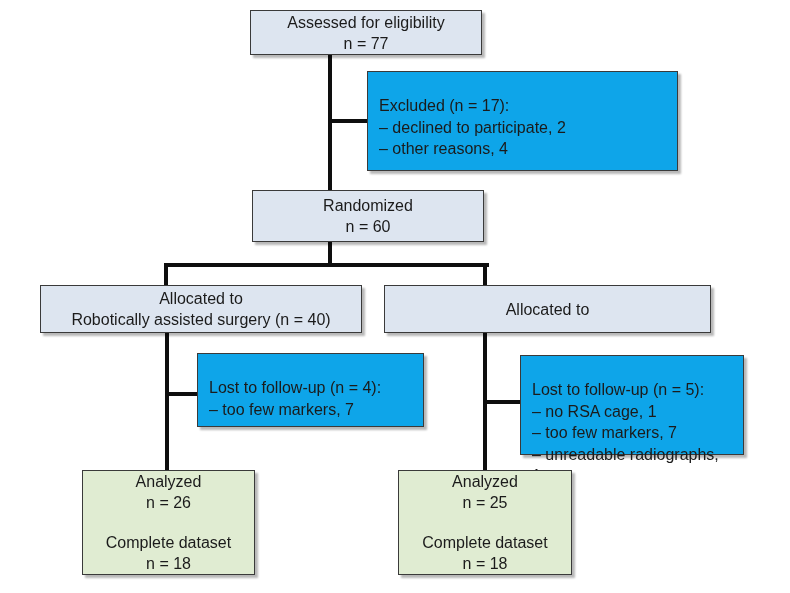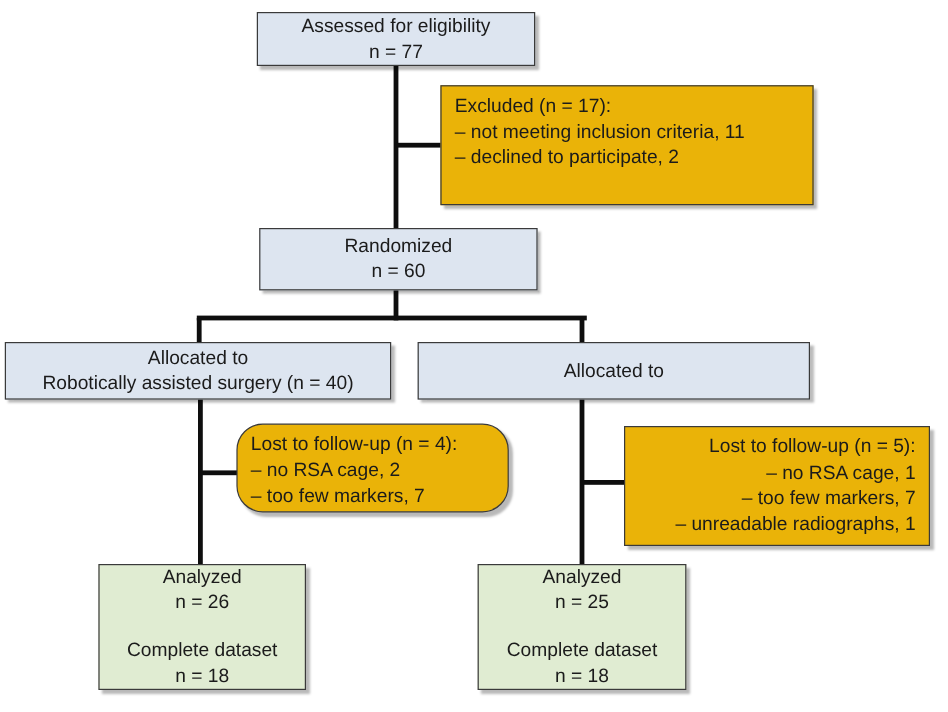--- a/index.html
+++ b/index.html
@@ -15,45 +15,45 @@
   .box {
     position:absolute;
     box-sizing:border-box;
     border:1.6px solid #3a3a3a;
     box-shadow:3px 3px 2px rgba(0,0,0,0.28);
   }
   .stage {
     background:#dde5f0;
     display:flex; flex-direction:column;
     justify-content:center; align-items:center;
-    text-align:center; line-height:21px;
+    text-align:center; line-height:21px;margin-left:36px;
   }
   .excl {
-    background:#eab308;
-    padding:6px 11px;
+    background:#0ea5e9;
+    padding:23px 11px;
     line-height:21.5px;
     text-align:left;
   }
   .result {
     background:#e0ecd2;
     display:flex; flex-direction:column;
     justify-content:center; align-items:center;
     text-align:left; line-height:21px;
   }
   .spacer { height:21px; }
   .line { position:absolute; background:#0e0e0e; }
 
   
   #bx-assessed       { left:214px; top:10px;  width:232px; height:45px; }
   #bx-excluded       { left:367px; top:71px;  width:311px; height:100px; }
   #bx-randomized     { left:216px; top:190px; width:232px; height:52px; }
   #bx-alloc-left     { left:4px;   top:285px; width:322px; height:48px; }
   #bx-alloc-right    { left:348px; top:285px; width:327px; height:48px; }
-  #bx-lost-left      { left:197px; top:353px; width:227px; height:74px;border-radius:22px; }
-  #bx-lost-right     { left:520px; top:355px; width:255px; height:100px;text-align:right; }
+  #bx-lost-left      { left:197px; top:353px; width:227px; height:74px; }
+  #bx-lost-right     { left:520px; top:355px; width:224px; height:100px; }
   #bx-analyzed-left  { left:82px;  top:470px; width:173px; height:105px; }
   #bx-analyzed-right { left:398px; top:470px; width:174px; height:105px; }
 
   
   #ln-v1     { left:328px; top:54px;  width:4px;   height:137px; }
   #ln-excl   { left:330px; top:119px; width:38px;  height:4px; }
   #ln-v2     { left:328px; top:241px; width:4px;   height:26px; }
   #ln-branch { left:164px; top:263px; width:325px; height:4px; }
   #ln-leg-l  { left:164px; top:265px; width:4px;   height:21px; }
   #ln-leg-r  { left:483px; top:265px; width:4px;   height:21px; }
@@ -78,41 +78,40 @@
   <div class="line" id="ln-vr"></div>
   <div class="line" id="ln-stub-r"></div>
 
   <div class="box stage" id="bx-assessed">
     <div>Assessed for eligibility</div>
     <div>n = 77</div>
   </div>
 
   <div class="box excl" id="bx-excluded">
     <div>Excluded (n = 17):</div>
-    <div>– not meeting inclusion criteria, 11</div>
     <div>– declined to participate, 2</div>
+    <div>– other reasons, 4</div>
   </div>
 
   <div class="box stage" id="bx-randomized">
     <div>Randomized</div>
     <div>n = 60</div>
   </div>
 
   <div class="box stage" id="bx-alloc-left">
     <div>Allocated to</div>
     <div>Robotically assisted surgery (n = 40)</div>
   </div>
 
   <div class="box stage" id="bx-alloc-right">
     <div>Allocated to</div>
   </div>
 
   <div class="box excl" id="bx-lost-left">
     <div>Lost to follow-up (n = 4):</div>
-    <div>– no RSA cage, 2</div>
     <div>– too few markers, 7</div>
   </div>
 
   <div class="box excl" id="bx-lost-right">
     <div>Lost to follow-up (n = 5):</div>
     <div>– no RSA cage, 1</div>
     <div>– too few markers, 7</div>
     <div>– unreadable radiographs, 1</div>
   </div>
 

